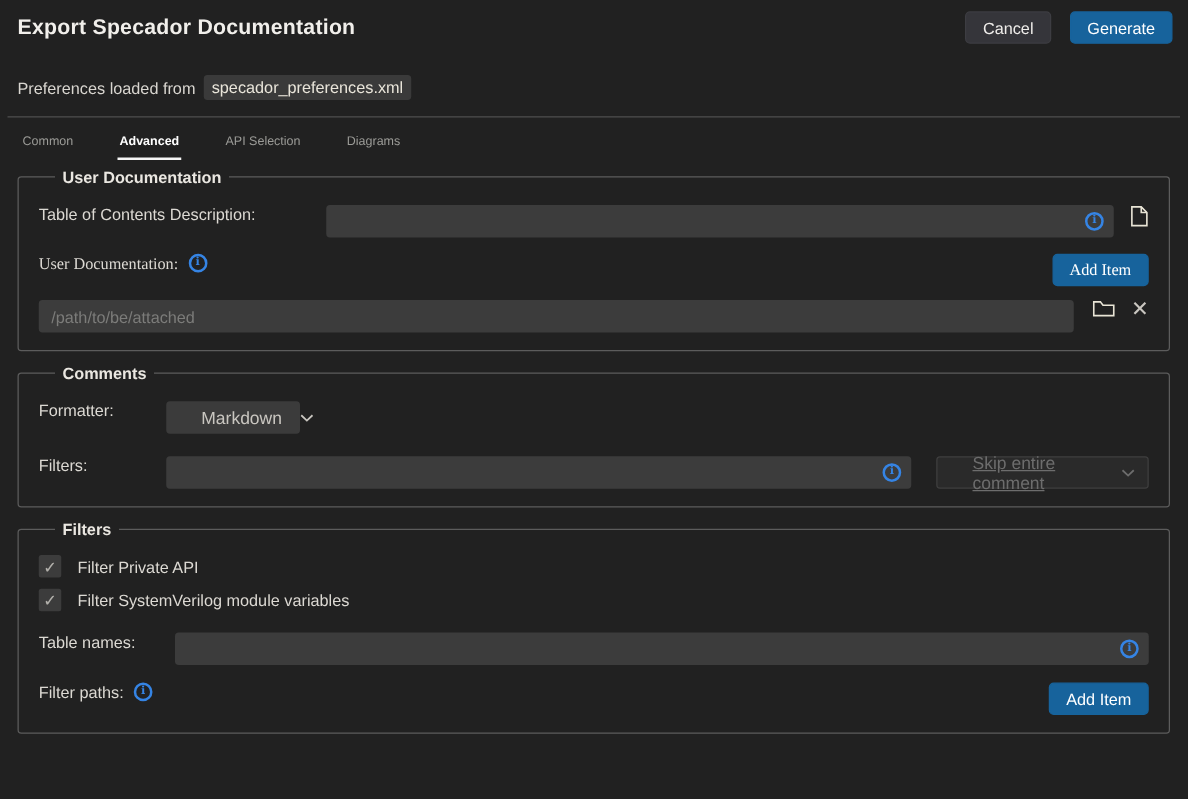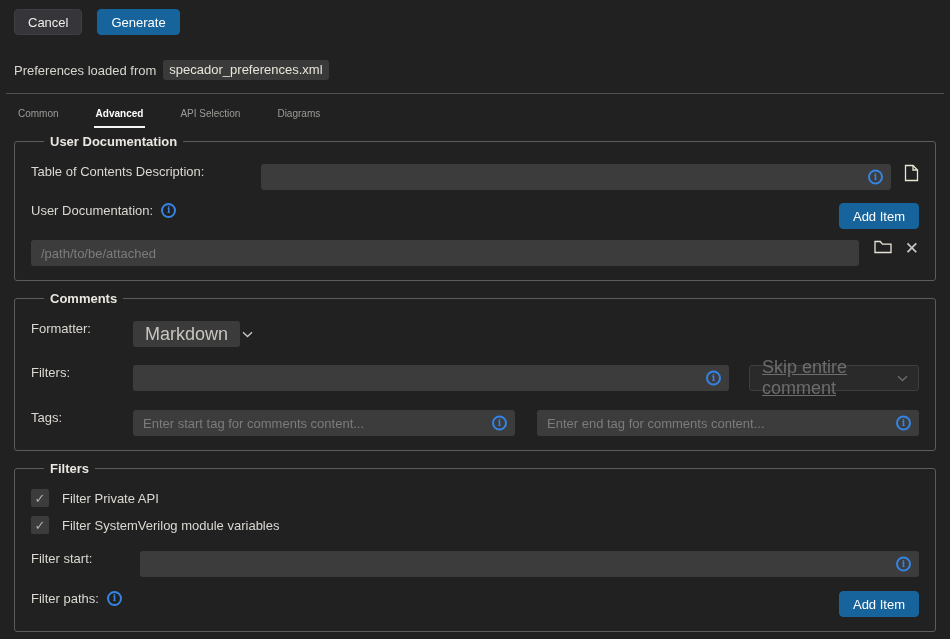--- a/index.html
+++ b/index.html
@@ -52,21 +52,21 @@
   
   .info-icon{width:15px;height:15px;border:2px solid #3584e4;border-radius:50%;
              color:#3584e4;display:inline-flex;align-items:center;justify-content:center;
              box-sizing:border-box;flex:none;font-style:normal;}
   .info-icon::before{content:"i";font-size:9px;font-weight:bold;line-height:1;
                      font-family:"DejaVu Serif", serif;}
   .info-inside{position:absolute;right:8px;top:50%;transform:translateY(-50%);}
 
   
   .select{background:#3b3b3b;border-radius:3px;height:26px;display:inline-flex;
-          align-items:center;padding:0 10px 0 12px;color:#c9c6c0;font-size:18px;
+          align-items:center;padding:0 10px 0 28px;color:#c9c6c0;font-size:14px;
           box-sizing:border-box;cursor:pointer;gap:14px;}
   .select .chev{display:inline-flex;}
   .select.disabled{background:#2a2a2a;border:1px solid #3f3f3f;color:#6d6d6d;cursor:default;}
 
   
   .cb-row{display:flex;align-items:center;margin-top:9px;font-size:13px;}
   .checkbox{width:18px;height:18px;background:#3c3c3c;border-radius:2px;flex:none;
             display:inline-flex;align-items:center;justify-content:center;cursor:pointer;}
   .checkbox.checked::after{content:"\2713";color:#b2b0ab;font-size:13px;line-height:1;}
   .cb-row .lbl{margin-left:13px;}
@@ -85,20 +85,21 @@
   .gap-l{margin-left:20px;}
   .tags-gap{margin-left:22px;}
   .half{flex:1;}
 </style>
 </head>
 <body>
 
 <div class="page">
 
   <div class="header">
+    <div class="title">Export Specador Documentation</div>
     <div class="btn btn-secondary">Cancel</div>
     <div class="btn btn-primary">Generate</div>
   </div>
 
   <div class="prefs-row">
     <span>Preferences loaded from</span>
     <span class="code-badge">specador_preferences.xml</span>
   </div>
 
   <hr class="divider">
@@ -120,21 +121,21 @@
         <span class="info-icon info-inside"></span>
       </div>
       <span class="icon-btn" style="margin-left:13px;">
         <svg width="15" height="18" viewBox="0 0 15 18" fill="none">
           <path d="M1.5 1.5 h7.5 l4.5 4.5 v10.5 h-12 z" stroke="#e9e5d6" stroke-width="1.3"></path>
           <path d="M9 1.5 v4.5 h4.5" stroke="#e9e5d6" stroke-width="1.3"></path>
         </svg>
       </span>
     </div>
 
-    <div class="row" style="margin-top:13px;">
+    <div class="row" style="margin-top:13px;font-family:Liberation Serif, serif;">
       <span class="lbl">User Documentation:</span>
       <span class="info-icon" style="margin-left:8px;"></span>
       <span class="spacer"></span>
       <div class="btn btn-primary">Add Item</div>
     </div>
 
     <div class="row" style="margin-top:11px;">
       <div class="field" style="flex:1;">
         <input class="txt no-icon" type="text" placeholder="/path/to/be/attached" style="">
       </div>
@@ -171,47 +172,36 @@
       <div class="select disabled skip-select gap-l">
         <span>Skip entire comment</span>
         <span class="chev">
           <svg width="11" height="7" viewBox="0 0 11 7" fill="none">
               <path d="M1 1.2 l4.5 4.3 4.5 -4.3" stroke="#6d6d6d" stroke-width="1.4"></path>
             </svg>
         </span>
       </div>
     </div>
 
-    <div class="row" style="margin-top:19px;">
-      <span class="lbl cm-label">Tags:</span>
-      <div class="field half">
-        <input class="txt" type="text" placeholder="Enter start tag for comments content..." style="">
-        <span class="info-icon info-inside"></span>
-      </div>
-      <div class="field half tags-gap">
-        <input class="txt" type="text" placeholder="Enter end tag for comments content..." style="">
-        <span class="info-icon info-inside"></span>
-      </div>
-    </div>
   </fieldset>
 
   <fieldset style="margin-top:10px;">
     <legend>Filters</legend>
 
     <div class="cb-row">
       <span class="checkbox checked"></span>
       <span class="lbl">Filter Private API</span>
     </div>
     <div class="cb-row">
       <span class="checkbox checked"></span>
       <span class="lbl">Filter SystemVerilog module variables</span>
     </div>
 
     <div class="row" style="margin-top:17px;">
-      <span class="lbl fl-label">Filter start:</span>
+      <span class="lbl fl-label">Table names:</span>
       <div class="field" style="flex:1;">
         <input class="txt" type="text" value="" style="">
         <span class="info-icon info-inside"></span>
       </div>
     </div>
 
     <div class="row" style="margin-top:14px;">
       <span class="lbl">Filter paths:</span>
       <span class="info-icon" style="margin-left:8px;"></span>
       <span class="spacer"></span>

